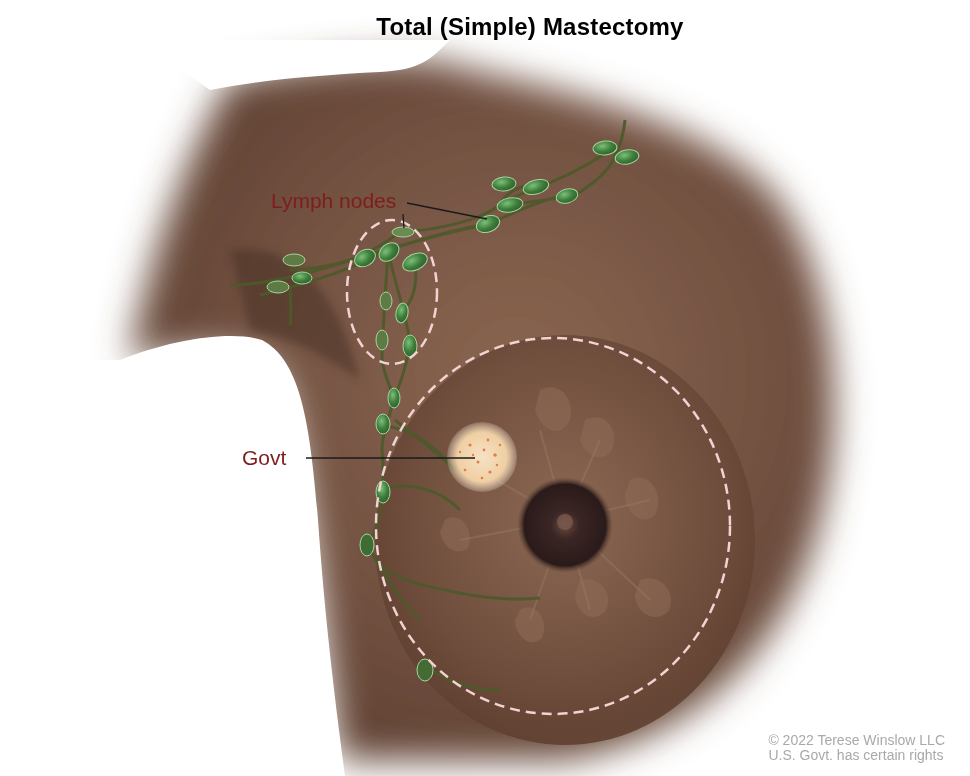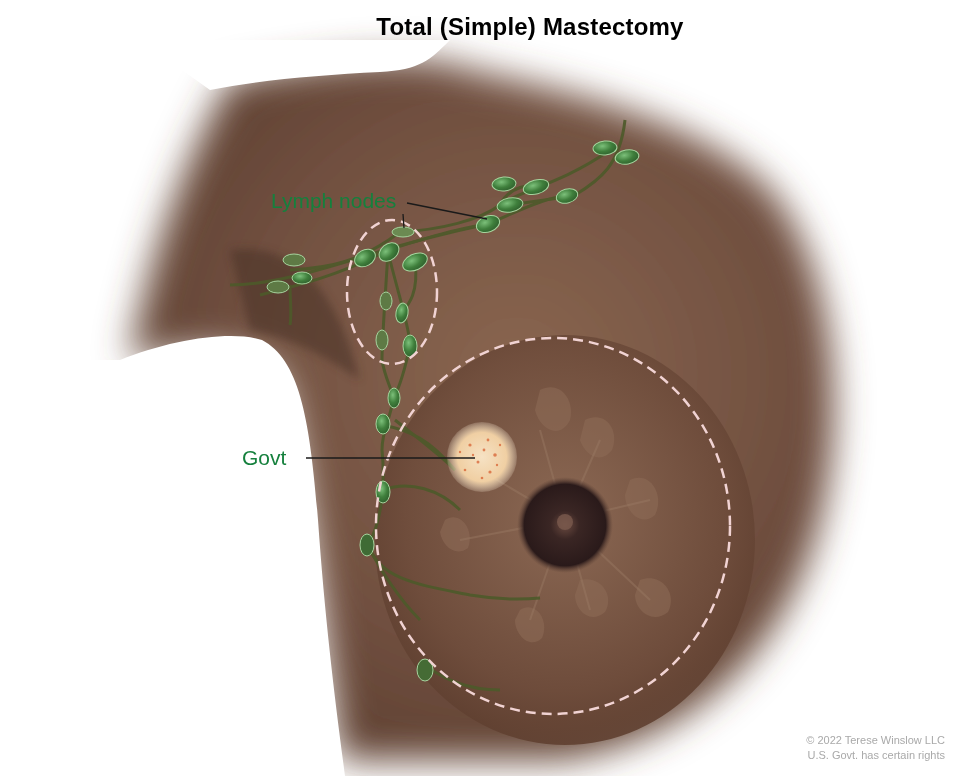--- a/index.html
+++ b/index.html
@@ -1,20 +1,20 @@
 <!DOCTYPE html>
 <html><head>
 <meta charset="utf-8">
 <style>
   html,body{margin:0;padding:0;background:#ffffff;}
   body{width:970px;height:776px;position:relative;overflow:hidden;font-family:"Liberation Sans",sans-serif;}
   .title{position:absolute;left:0;top:13px;width:1060px;text-align:center;font-weight:bold;font-size:24px;color:#000;letter-spacing:0.2px;}
   .stage{position:absolute;left:0;top:0;width:970px;height:604px;}
-  .label{position:absolute;font-size:21px;color:#15803d;}
-  .copyright{position:absolute;right:25px;top:733px;text-align:right;font-size:11px;line-height:15px;color:#a9a9a9;}
+  .label{position:absolute;font-size:21px;color:#7f1d1d;}
+  .copyright{position:absolute;right:25px;top:733px;text-align:left;font-size:14px;line-height:15px;color:#a9a9a9;}
 </style>
 </head>
 <body>
 
 <div class="stage">
   <svg width="970" height="776" viewBox="0 0 970 776">
     <defs>
       <radialGradient id="skinGrad" cx="55%" cy="45%" r="65%">
         <stop offset="0%" stop-color="#8a6650"></stop>
         <stop offset="60%" stop-color="#715040"></stop>

